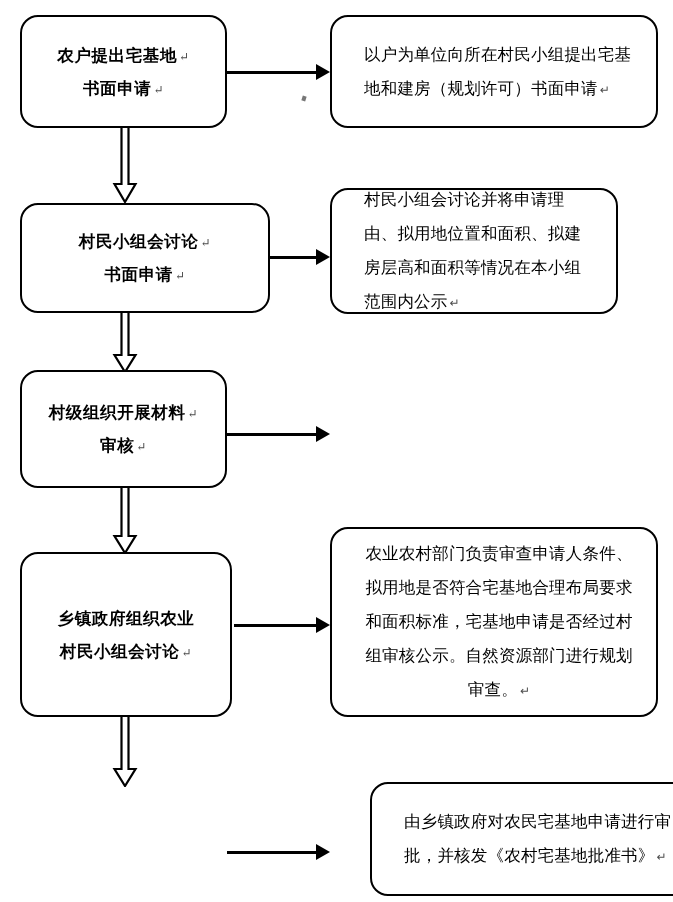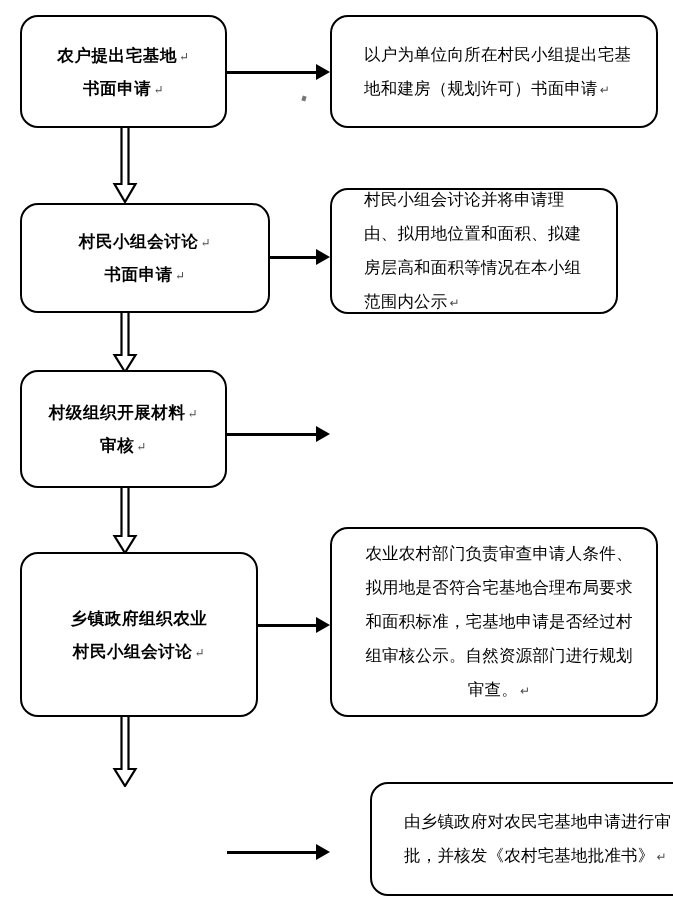--- a/index.html
+++ b/index.html
@@ -151,21 +151,21 @@
     <div class="stem" style="width:90px;"></div>
     <div class="head" style="left:89px;"></div>
   </div>
 
   <div class="v-arrow" style="left:105px;top:488px;width:40px;height:66px;">
     <svg width="40" height="66" viewBox="0 0 40 66">
       <path d="M16.5,0 L16.5,48 L9.5,48 L20,65 L30.5,48 L23.5,48 L23.5,0" fill="#ffffff" stroke="#000000" stroke-width="2.2" stroke-linejoin="miter"></path>
     </svg>
   </div>
 
-  <div class="node left" style="left:20px;top:552px;width:238px;height:165px;">
+  <div class="node left" style="left:20px;top:552px;width:212px;height:165px;">
     <span class="line">
       <span>乡镇政府组织农业</span>
     </span>
     <span class="line">
       <span>村民小组会讨论</span><span class="pil">↵</span>
     </span>
   </div>
 
   <div class="node right" style="left:330px;top:527px;width:328px;height:190px;text-align:center;">
     <span class="line">

